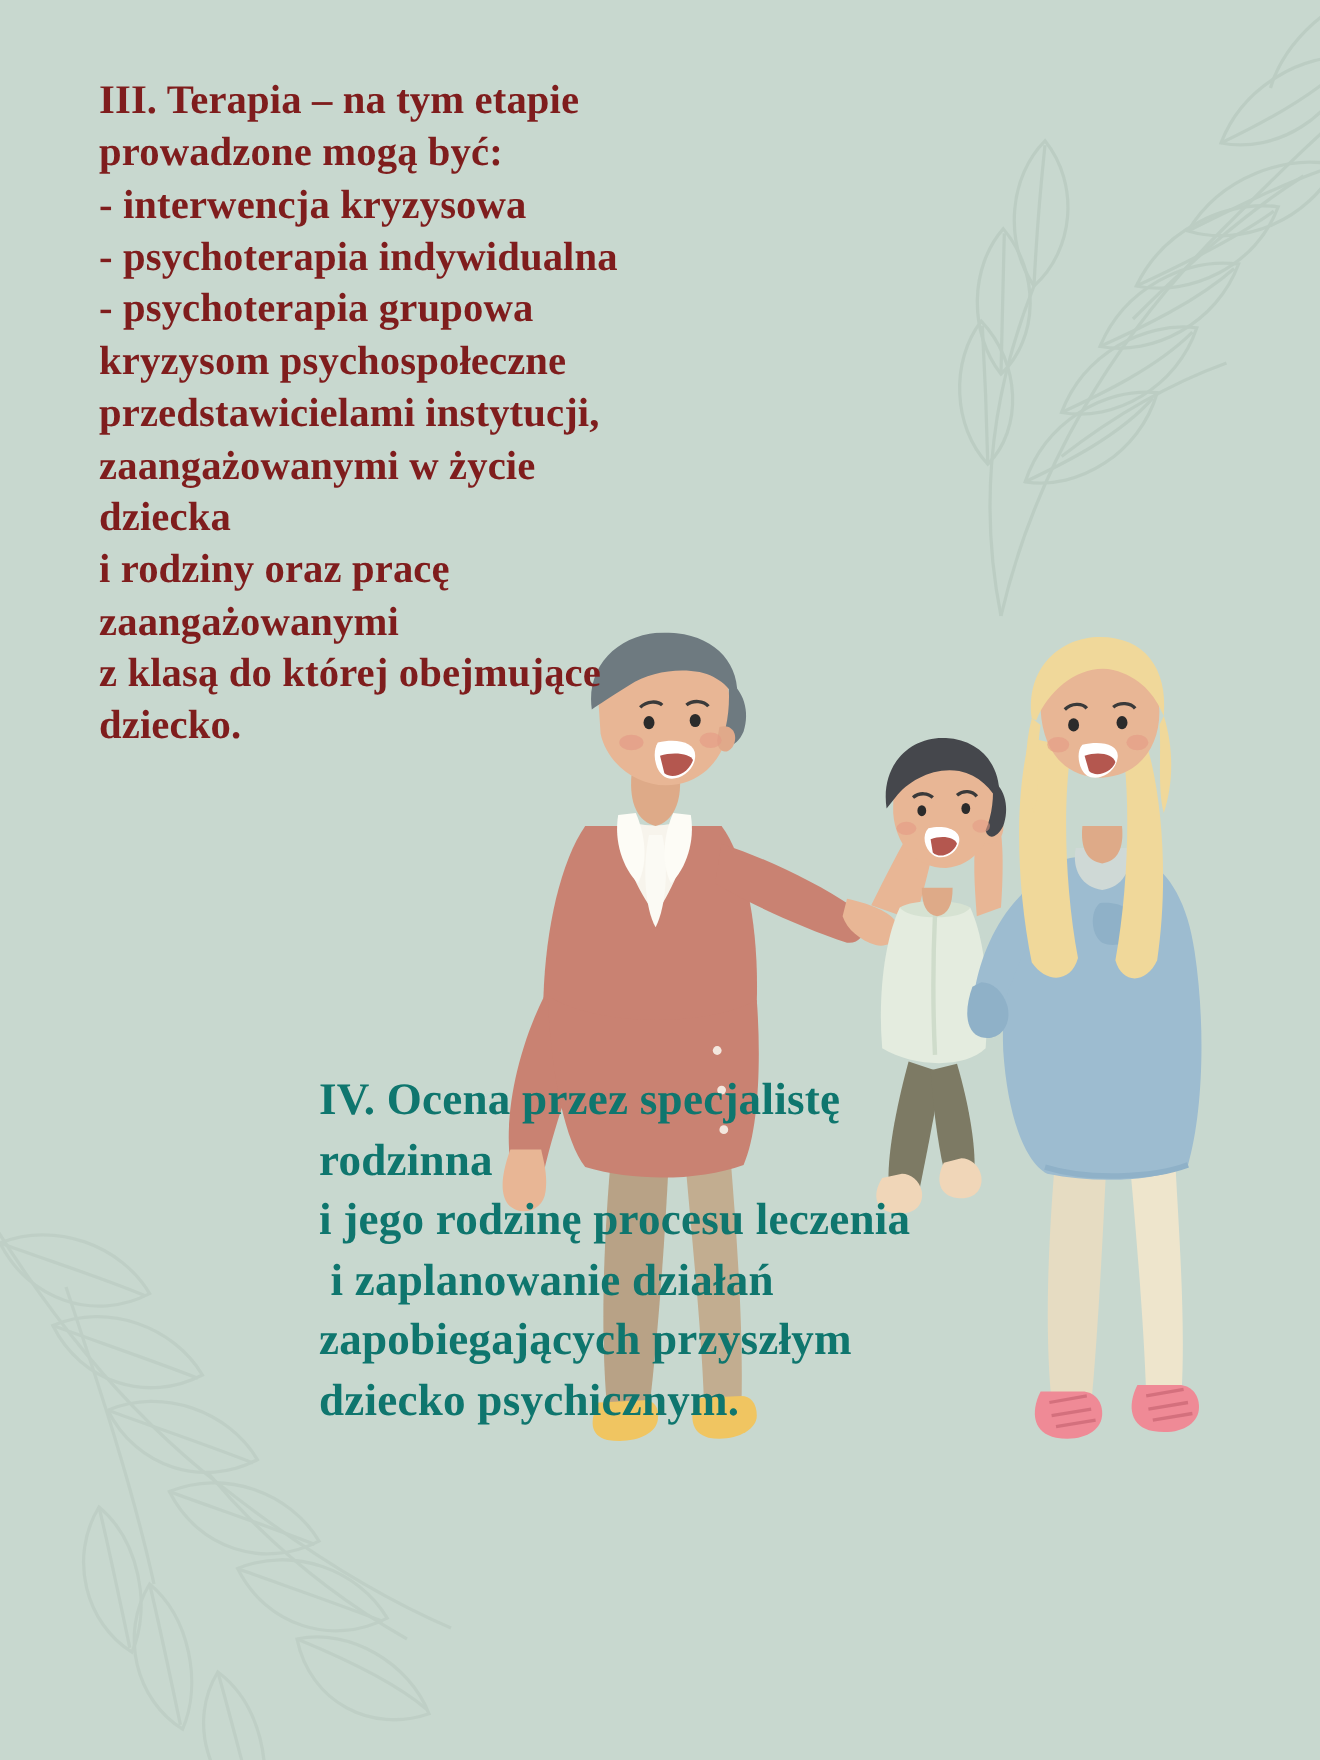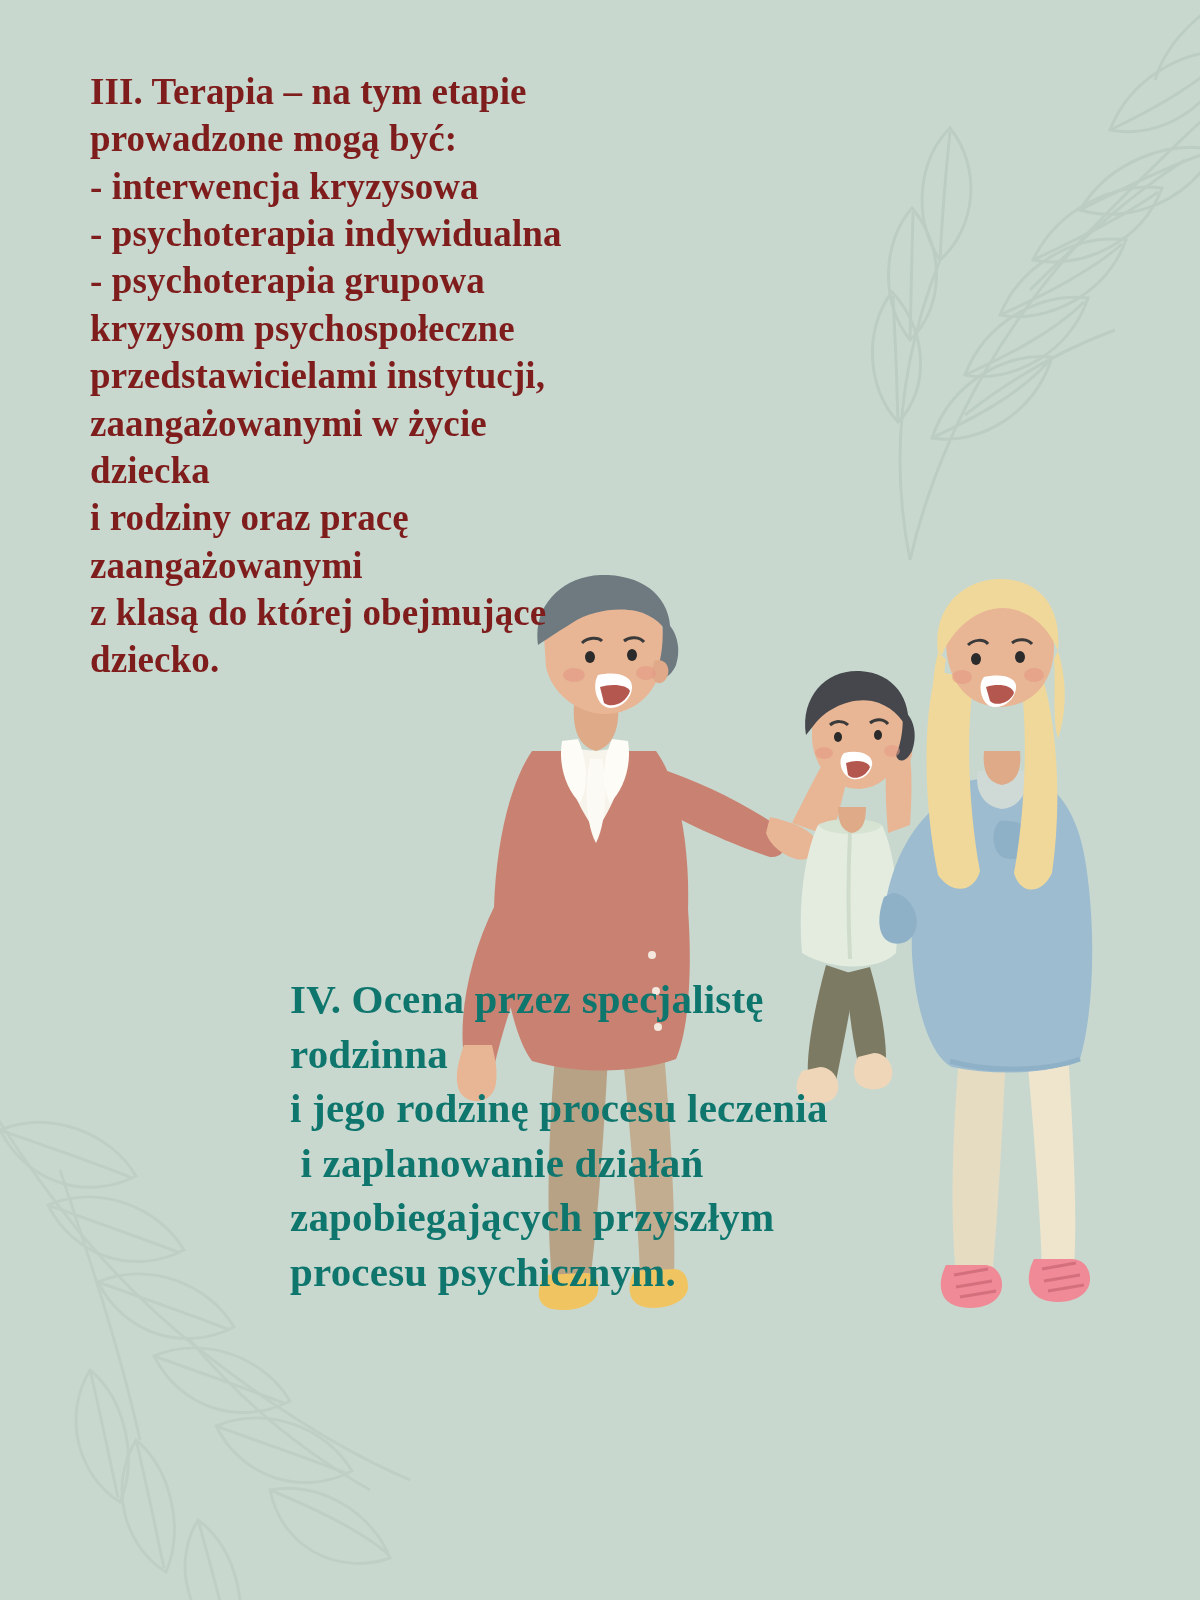--- a/index.html
+++ b/index.html
@@ -305,16 +305,16 @@
     <div class="line">z klasą do której obejmujące</div>
     <div class="line">dziecko.</div>
   </div>
 
   <div class="block-two">
     <div class="line">IV. Ocena przez specjalistę</div>
     <div class="line">rodzinna</div>
     <div class="line">i jego rodzinę procesu leczenia</div>
     <div class="line"> i zaplanowanie działań</div>
     <div class="line">zapobiegających przyszłym</div>
-    <div class="line">procesu psychicznym.</div>
+    <div class="line">dziecko psychicznym.</div>
   </div>
 
 </div>
 
 </body></html>

